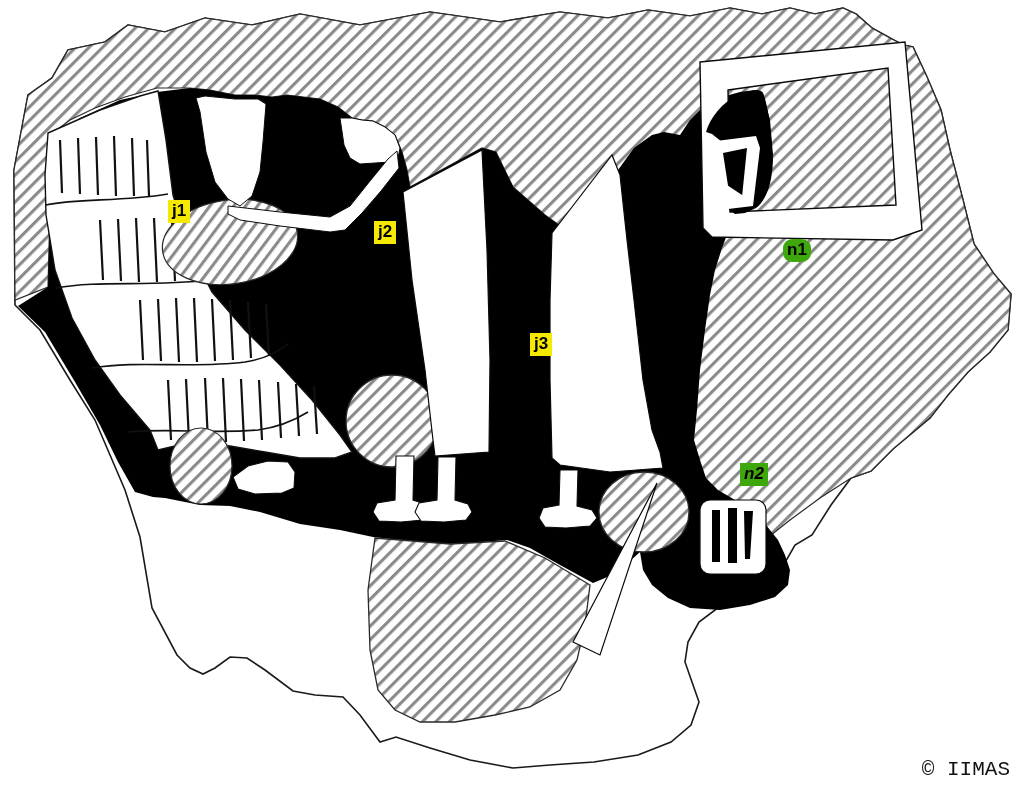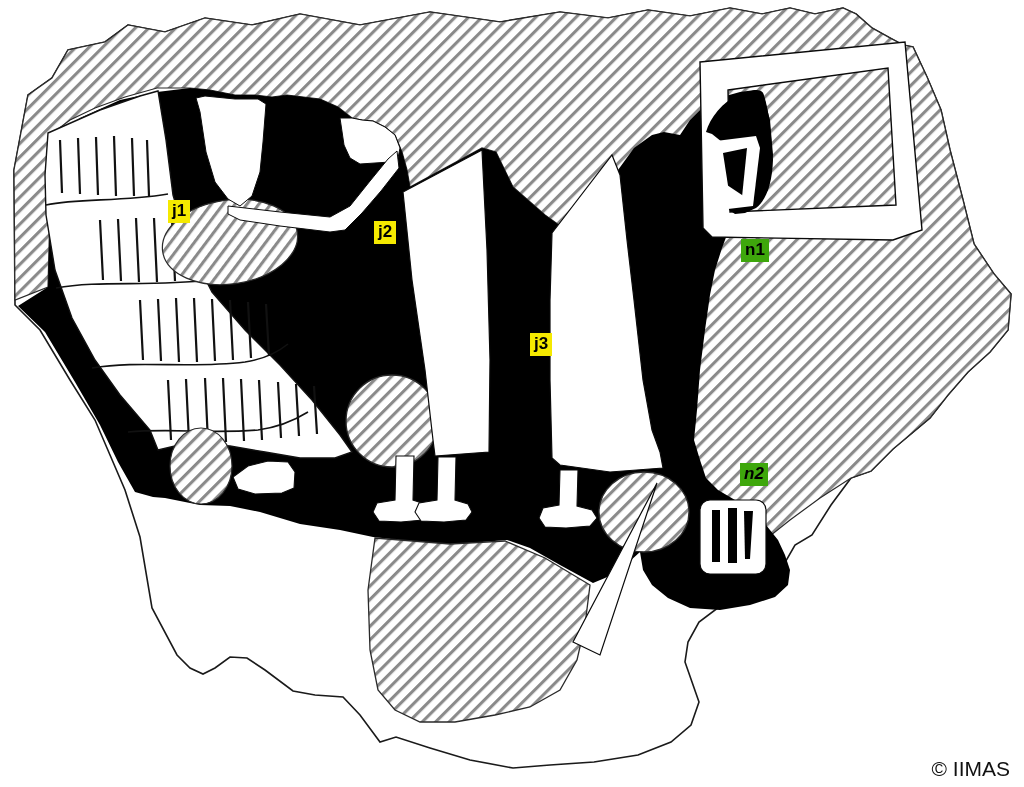--- a/index.html
+++ b/index.html
@@ -3,21 +3,21 @@
 <meta charset="utf-8">
 <style>
   html,body{margin:0;padding:0;background:#ffffff;}
   #stage{position:relative;width:1024px;height:787px;background:#ffffff;overflow:hidden;
          font-family:"Liberation Sans", sans-serif;}
   #drawing{position:absolute;left:0;top:0;}
   .frag-label{position:absolute;font-family:"Liberation Sans",sans-serif;font-weight:bold;
               font-size:17px;line-height:1.1;color:#000;padding:2px 4px;letter-spacing:0;}
   .label-yellow{background:#f5e900;}
   .label-green{background:#3ea70c;}
-  #credit{position:absolute;right:14px;bottom:6px;font-family:Liberation Sans, sans-serif;
+  #credit{position:absolute;right:14px;bottom:6px;font-family:Liberation Mono, monospace;
           font-size:21px;color:#111;}
 </style>
 </head>
 <body>
 
 <div id="stage">
 
 <svg id="drawing" width="1024" height="787" viewBox="0 0 1024 787">
   <defs>
     <pattern id="hatch" width="9.5" height="9.5" patternUnits="userSpaceOnUse" patternTransform="rotate(-45)">
@@ -79,17 +79,17 @@
     <rect x="700" y="500" width="66" height="74" rx="10" fill="#ffffff" stroke="#0a0a0a" stroke-width="1.2"></rect>
     <rect x="712" y="510" width="8" height="52" fill="#000000"></rect>
     <rect x="728" y="508" width="9" height="55" fill="#000000"></rect>
     <path d="M744,511 L753,511 L750,559 L745,559 Z" fill="#000000"></path>
   </g>
 </svg>
 
   <div class="frag-label label-yellow" style="left:168px;top:176px;margin-top:24px;">j1</div>
   <div class="frag-label label-yellow" style="left:374px;top:214px;margin-top:7px;">j2</div>
   <div class="frag-label label-yellow" style="left:530px;top:333px;">j3</div>
-  <div class="frag-label label-green" style="left:741px;top:239px;">n1</div>
+  <div class="frag-label label-green" style="left:783px;top:239px;border-radius:9px;">n1</div>
   <div class="frag-label label-green" style="left:740px;top:463px;font-style:italic;">n2</div>
 
   <div id="credit">© IIMAS</div>
 </div>
 
 </body></html>

